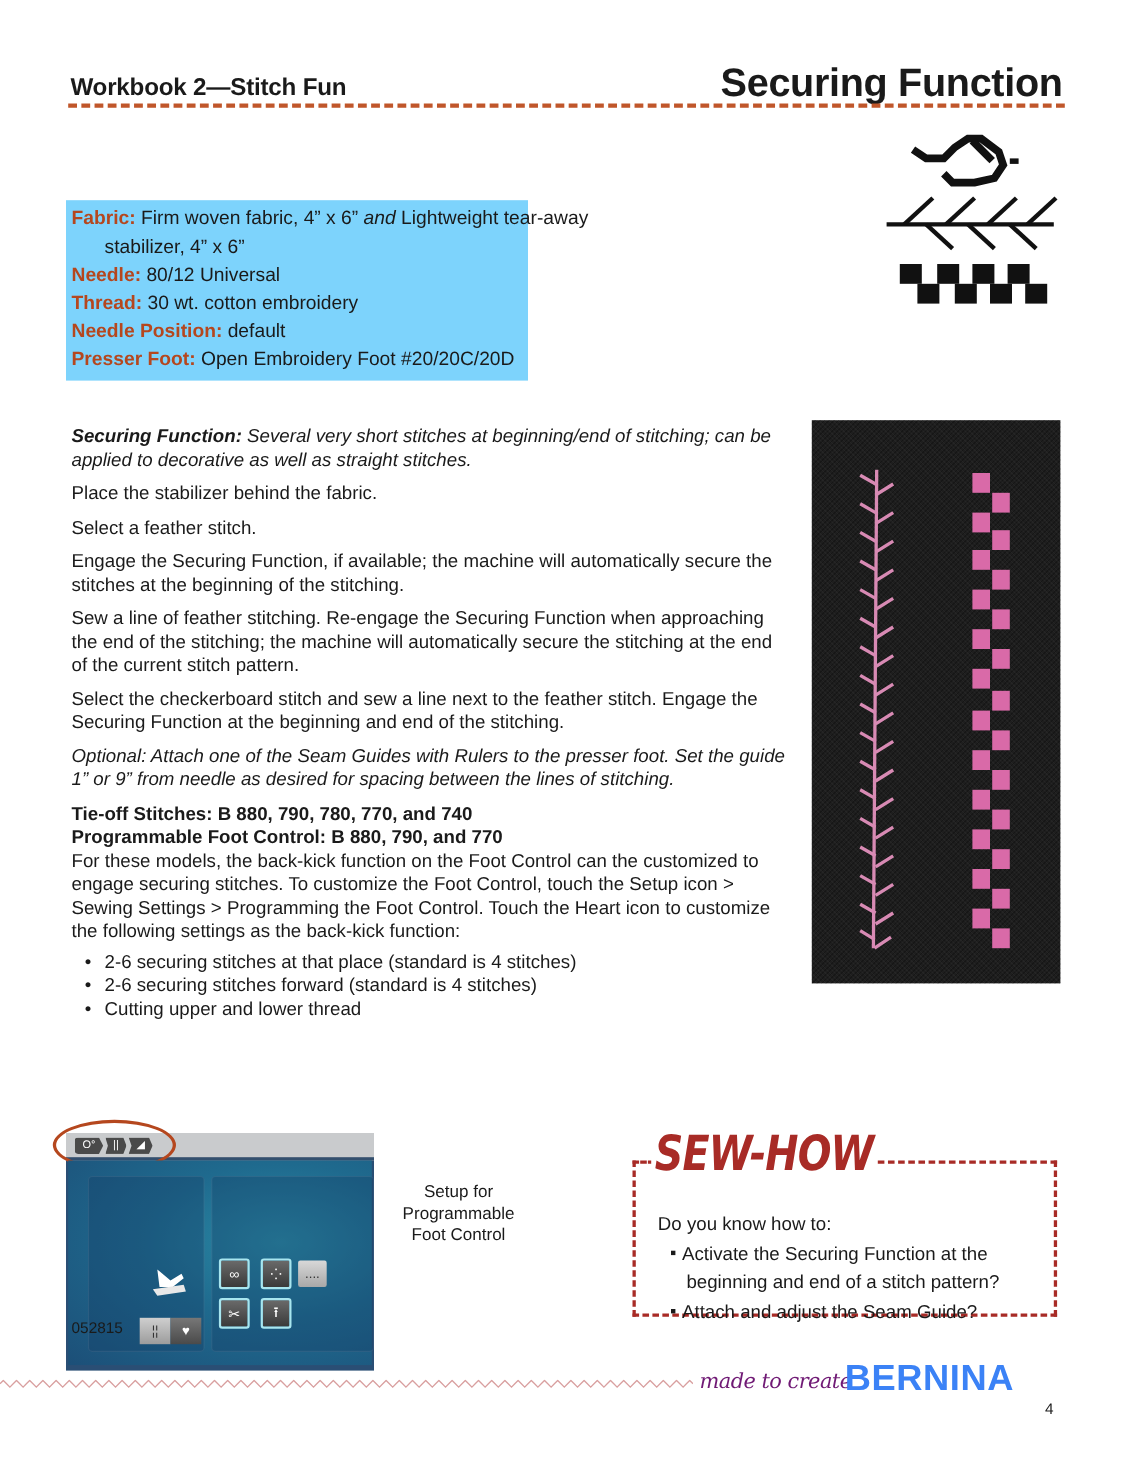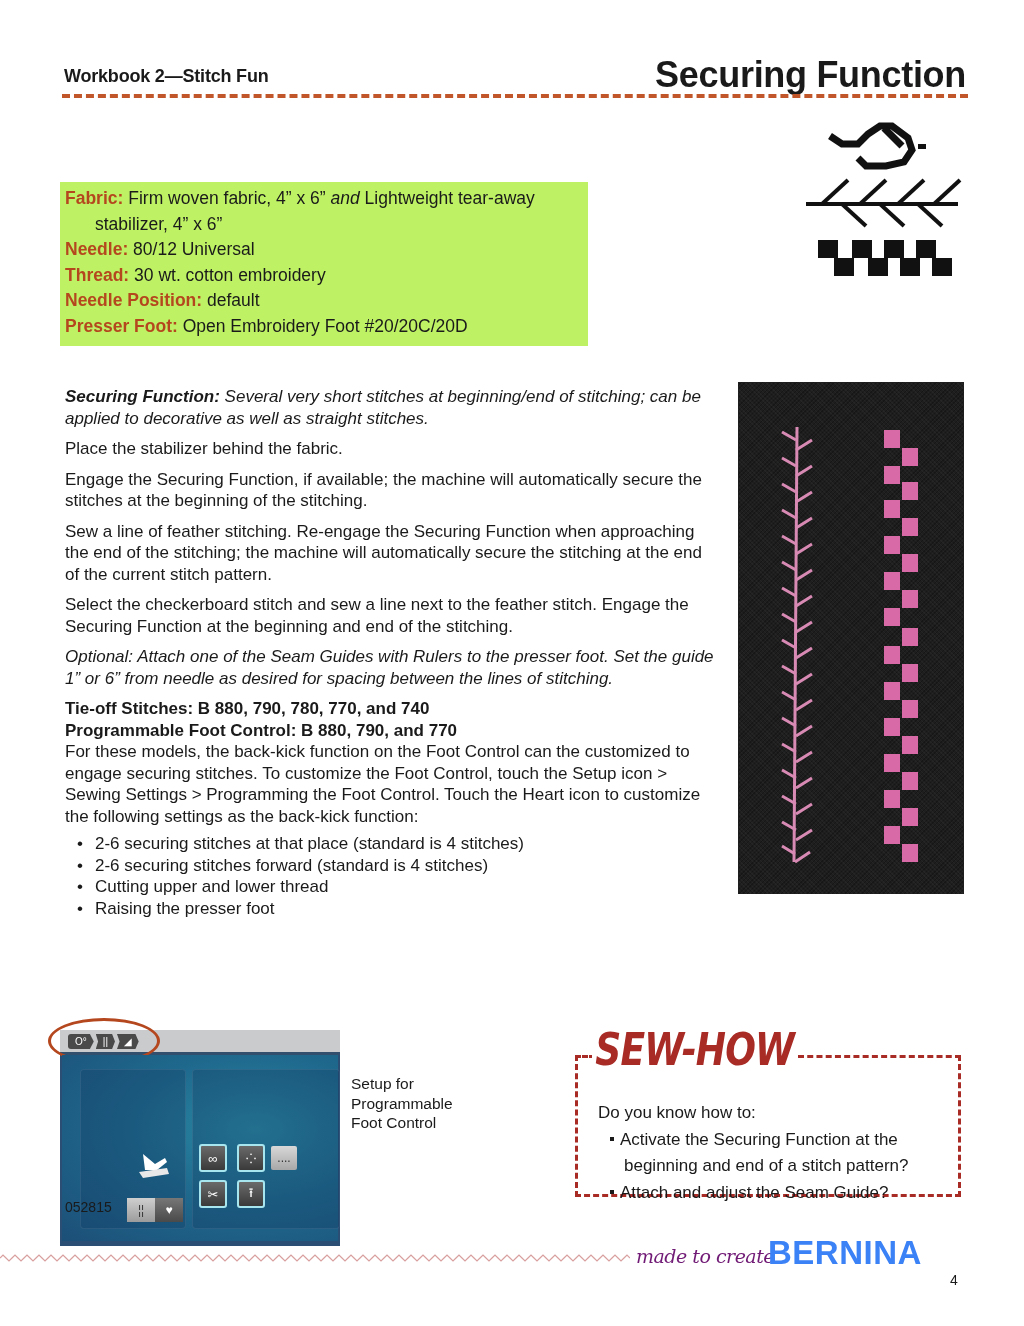--- a/index.html
+++ b/index.html
@@ -1,29 +1,29 @@
 <!DOCTYPE html>
 <html><head>
 <meta charset="utf-8">
 <style>
   html, body { margin: 0; padding: 0; background: #ffffff; }
   body { width: 1024px; height: 1326px; position: relative; overflow: hidden;
          font-family: "Liberation Sans", sans-serif; color: #1a1a1a; }
   .abs { position: absolute; }
 
   
-  .hdr-left { left: 64px; top: 66px; font-size: 18px; font-weight: bold; letter-spacing: -0.2px; }
+  .hdr-left { left: 64px; top: 66px; font-size: 22px; font-weight: bold; letter-spacing: -0.2px; }
   .hdr-title { right: 58px; top: 54px; font-size: 36px; font-weight: bold; letter-spacing: -0.3px; }
   .hdr-rule { left: 62px; top: 94px; width: 906px; height: 0; border-top: 4px dashed #c0562a; }
 
   
   .symbols { left: 800px; top: 118px; width: 170px; height: 168px; }
 
   
-  .materials { left: 60px; top: 182px; width: 528px; height: 164px; background: #bef264; padding: 4px 0 0 5px; box-sizing: border-box; font-size: 17.5px; line-height: 25.5px; }
+  .materials { left: 60px; top: 182px; width: 420px; height: 164px; background: #7dd3fc; padding: 4px 0 0 5px; box-sizing: border-box; font-size: 17.5px; line-height: 25.5px; }
   .materials .lbl { color: #b5471e; font-weight: bold; }
   .materials .row { white-space: nowrap; }
   .materials .indent { padding-left: 30px; }
 
   
   .body-text { left: 65px; top: 386px; width: 665px; font-size: 17px; line-height: 21.5px; }
   .body-text p { margin: 0 11px 9px 0; }
   .body-text .it { font-style: italic; }
   .body-text .b { font-weight: bold; }
   .body-text h4 { margin: 0; font-size: 17px; font-weight: bold; }
@@ -49,21 +49,21 @@
   .panel-left { left: 18px; top: 14px; width: 104px; height: 158px; }
   .panel-right { left: 130px; top: 14px; width: 146px; height: 158px; }
   .tile { position: absolute; width: 28px; height: 28px; background: linear-gradient(#6a6a6a, #3a3a3a); border: 2px solid #a8e6ef; border-radius: 3px; color: #fff; font-size: 13px; display: flex; align-items: center; justify-content: center; box-sizing: border-box; }
   .tile-grey { position: absolute; width: 26px; height: 24px; background: linear-gradient(#d8d8d8, #a8a8a8); border-radius: 2px; color: #333; font-size: 12px; display: flex; align-items: center; justify-content: center; }
   .toggle { position: absolute; left: 46px; top: 128px; display: flex; }
   .toggle span { width: 28px; height: 24px; display: flex; align-items: center; justify-content: center; font-size: 12px; }
   .toggle .t1 { background: linear-gradient(#cfcfcf, #9c9c9c); color: #333; }
   .toggle .t2 { background: linear-gradient(#777, #4a4a4a); color: #fff; }
   .pedal { position: absolute; left: 54px; top: 80px; width: 36px; height: 30px; }
 
-  .caption { left: 351px; top: 1074px; font-size: 15.5px; line-height: 19.5px; }
+  .caption { left: 366px; top: 1074px; font-size: 15.5px; line-height: 19.5px; text-align: center; }
 
   
   .sewhow-box { left: 575px; top: 1055px; width: 386px; height: 142px; border: 3px dashed #a82b26; box-sizing: border-box; border-top: none; }
   .sewhow-topline { left: 798px; top: 1055px; width: 163px; height: 0; border-top: 3px dashed #a82b26; }
   .sewhow-topline-l { left: 575px; top: 1055px; width: 20px; height: 0; border-top: 3px dashed #a82b26; }
   .sewhow-title { left: 592px; top: 1024px; font-size: 44px; font-weight: bold; font-style: italic; color: #a82b26; letter-spacing: -1px; background: #fff; padding: 0 4px; transform: scaleX(0.82); transform-origin: left top; font-family: "DejaVu Sans", sans-serif; }
   .sewhow-text { left: 598px; top: 1100px; font-size: 17px; line-height: 26.5px; }
   .sewhow-text .item { padding-left: 12px; }
   .sewhow-text .item .sq { display: inline-block; width: 4px; height: 4px; background: #1a1a1a; vertical-align: middle; margin-right: 6px; position: relative; top: -1px; }
   .sewhow-text .cont { padding-left: 26px; }
@@ -127,32 +127,32 @@
     <span class="lbl">Needle Position:</span><span> default</span>
   </div>
   <div class="row">
     <span class="lbl">Presser Foot:</span><span> Open Embroidery Foot #20/20C/20D</span>
   </div>
 </div>
 
 <div class="abs body-text">
   <p class="it"><span class="b">Securing Function:</span><span> Several very short stitches at beginning/end of stitching; can be applied to decorative as well as straight stitches.</span></p>
   <p>Place the stabilizer behind the fabric.</p>
+  <p>Select a feather stitch.</p>
   <p>Engage the Securing Function, if available; the machine will automatically secure the stitches at the beginning of the stitching.</p>
   <p>Sew a line of feather stitching. Re-engage the Securing Function when approaching the end of the stitching; the machine will automatically secure the stitching at the end of the current stitch pattern.</p>
   <p>Select the checkerboard stitch and sew a line next to the feather stitch. Engage the Securing Function at the beginning and end of the stitching.</p>
-  <p class="it">Optional: Attach one of the Seam Guides with Rulers to the presser foot. Set the guide 1” or 6” from needle as desired for spacing between the lines of stitching.</p>
+  <p class="it">Optional: Attach one of the Seam Guides with Rulers to the presser foot. Set the guide 1” or 9” from needle as desired for spacing between the lines of stitching.</p>
   <h4>Tie-off Stitches: B 880, 790, 780, 770, and 740</h4>
   <h4>Programmable Foot Control: B 880, 790, and 770</h4>
   <p style="margin-bottom:6px">For these models, the back-kick function on the Foot Control can the customized to engage securing stitches. To customize the Foot Control, touch the Setup icon &gt; Sewing Settings &gt; Programming the Foot Control. Touch the Heart icon to customize the following settings as the back-kick function:</p>
   <ul class="bullets">
     <li>2-6 securing stitches at that place (standard is 4 stitches)</li>
     <li>2-6 securing stitches forward (standard is 4 stitches)</li>
     <li>Cutting upper and lower thread</li>
-    <li>Raising the presser foot</li>
   </ul>
 </div>
 
 <div class="abs photo">
   <svg width="226" height="512" viewBox="0 0 226 512">
     <g stroke="#d88ab4" stroke-width="3" fill="none">
       <line x1="59" y1="45" x2="56" y2="480"></line>
       <path d="M44 50 L58 58 M58 68 L74 58 M44 76 L58 84 M58 94 L74 84 M44 102 L58 110 M58 120 L74 110 M44 128 L58 136 M58 146 L74 136 M44 154 L58 162 M58 172 L74 162 M44 180 L58 188 M58 198 L74 188 M44 206 L58 214 M58 224 L74 214 M44 232 L58 240 M58 250 L74 240 M44 258 L58 266 M58 276 L74 266 M44 284 L58 292 M58 302 L74 292 M44 310 L58 318 M58 328 L74 318 M44 336 L58 344 M58 354 L74 344 M44 362 L58 370 M58 380 L74 370 M44 388 L58 396 M58 406 L74 396 M44 414 L58 422 M58 432 L74 422 M44 440 L58 448 M58 458 L74 448 M44 464 L57 472 M57 480 L72 470"></path>
     </g>
     <g fill="#d96aa8">

